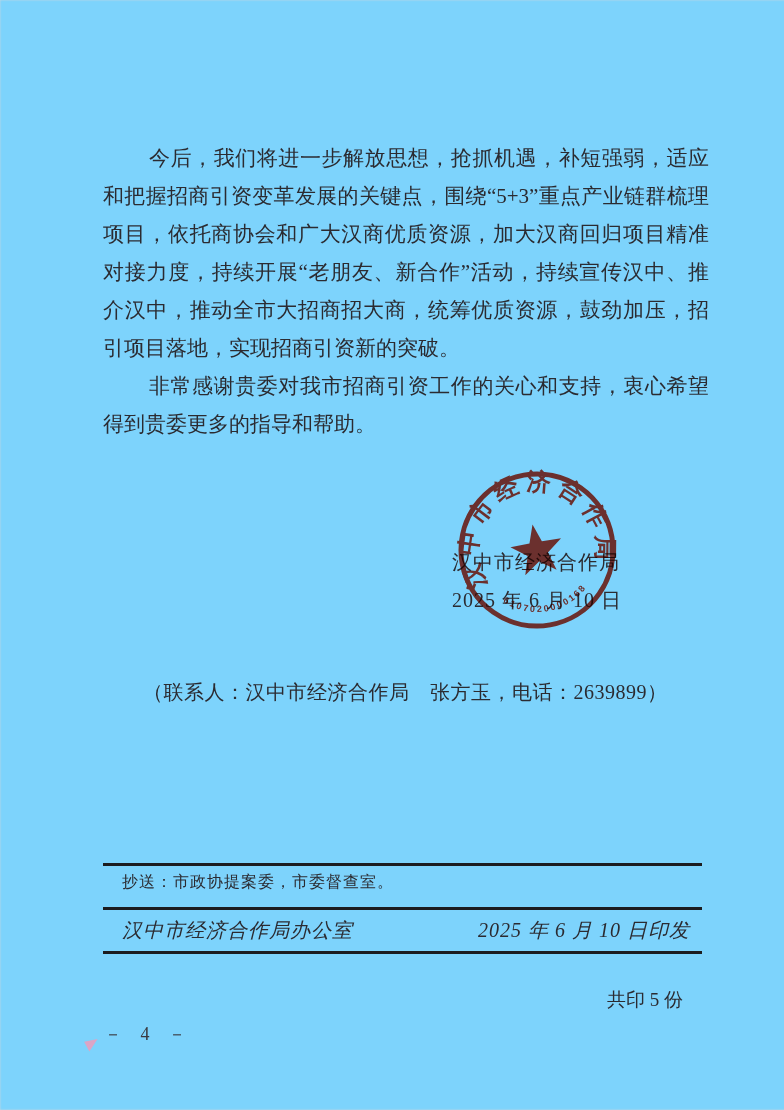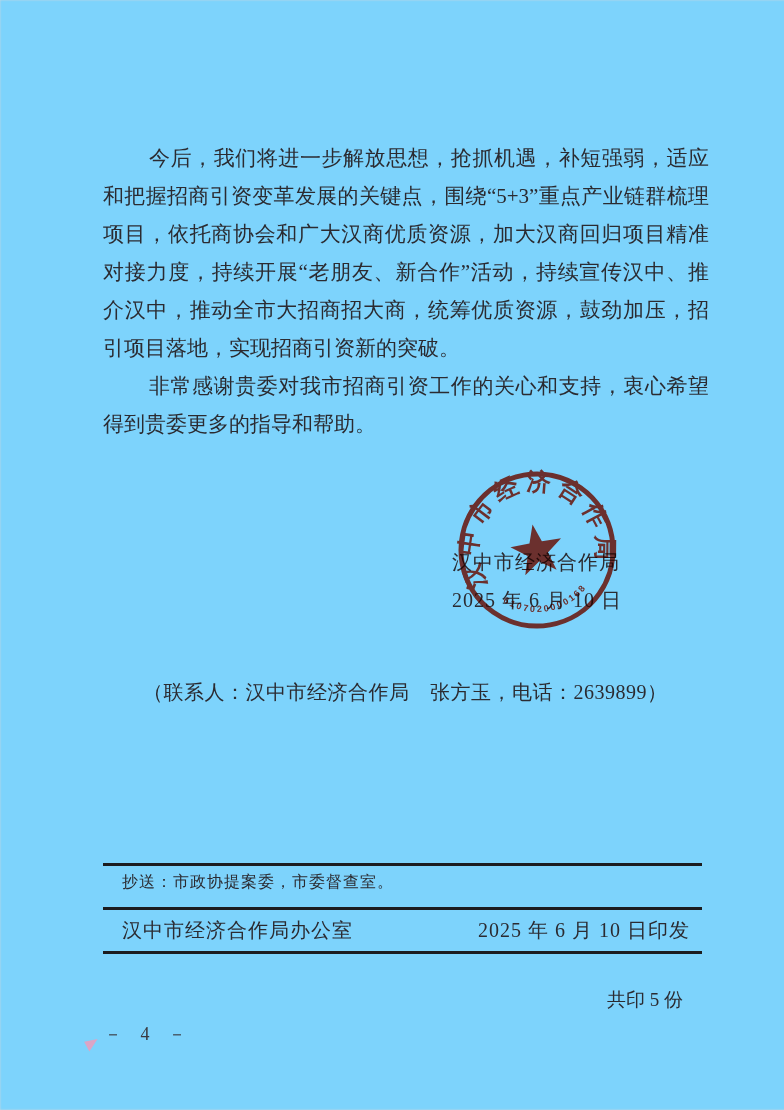--- a/index.html
+++ b/index.html
@@ -46,21 +46,21 @@
   .contact{position:absolute;left:143px;top:667px;font-size:20px;letter-spacing:0.5px;margin-top:12px;}
   
   .rule{position:absolute;left:103px;width:599px;height:3px;background:#1c1c1f;}
   .rule1{top:863px;}
   .rule2{top:907px;}
   .rule3{top:951px;}
   .cc-line{position:absolute;left:122px;top:872px;font-size:16px;letter-spacing:1px;}
   .issuer-row{
     position:absolute;left:122px;top:917px;width:568px;
     display:flex;justify-content:space-between;
-    font-size:20px;letter-spacing:1px;
+    font-size:20px;letter-spacing:1px;font-style:italic;
   }
   .copies{position:absolute;left:500px;top:968px;width:183px;text-align:right;font-size:19px;margin-top:19px;}
   .page-num{position:absolute;left:104px;top:1022px;font-size:18px;letter-spacing:7px;color:#3a3a40;}
   
   .pink-mark{
     position:absolute;left:86px;top:1038px;width:0;height:0;
     border-left:13px solid #f29ab8;
     border-top:4px solid transparent;
     border-bottom:7px solid transparent;
     transform:rotate(-28deg);

